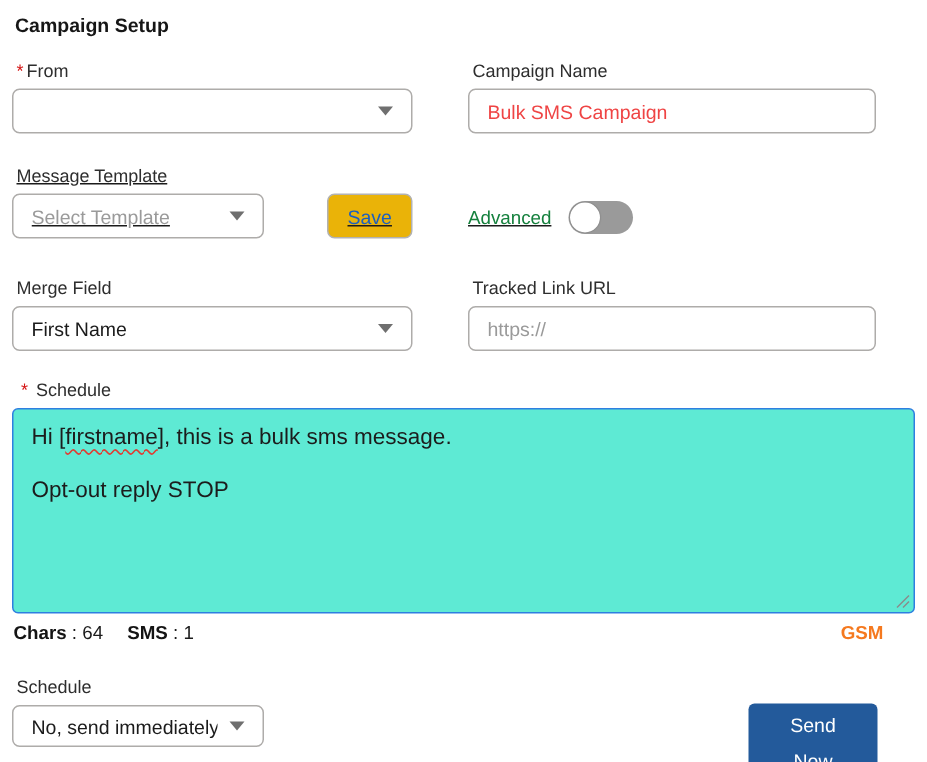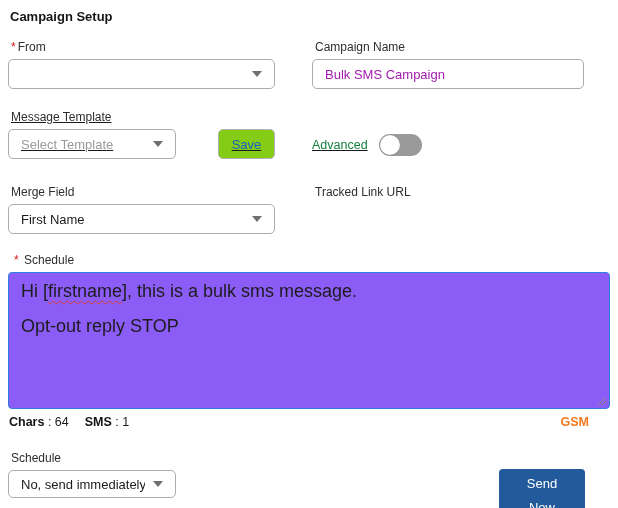--- a/index.html
+++ b/index.html
@@ -32,33 +32,33 @@
   .control .placeholder { color:#9a9a9a; }
   .caret {
     width:0; height:0; flex:0 0 auto; margin-left:8px;
     border-left:5px solid transparent; border-right:5px solid transparent;
     border-top:6px solid #6f6f6f;
   }
 
   input.textbox {
     height:30px; width:100%;
     border:1px solid #aeacaa; border-radius:5px; background:#fff;
-    padding:0 12px; font-size:13px; color:#a21caf;
+    padding:0 12px; font-size:13px; color:#ef4444;
     font-family:"Liberation Sans","DejaVu Sans",sans-serif; outline:none;
   }
   input.textbox::placeholder { color:#9a9a9a; opacity:1; }
 
   .row1 { margin-top:17px; }
   .row2 { margin-top:22px;text-decoration:underline; }
   .row3 { margin-top:27px; }
 
   .template-line { display:flex; justify-content:space-between; align-items:flex-start; }
   .template-select { width:168px; }
   .save-btn {
-    width:57px; height:30px; background:#84cc16;
+    width:57px; height:30px; background:#eab308;
     border:1px solid #b2b2b2; border-radius:5px;
     font-size:13px; color:#1b5fc1; cursor:pointer;
     font-family:"Liberation Sans","DejaVu Sans",sans-serif;
   }
 
   .advanced-row { display:flex; align-items:center; margin-top:23px; }
   .advanced-label { font-size:12.5px; color:#15803d; margin-right:11px; }
   .toggle {
     position:relative; width:43px; height:22px; border-radius:11px;
     background:#9a9a9a; cursor:pointer; flex:0 0 auto;
@@ -68,22 +68,22 @@
     border-radius:50%; background:#fff; box-shadow:0 0 1px rgba(0,0,0,.4);
   }
 
   
   .mosaic { position:relative; width:98px; height:14px; overflow:hidden; }
 
   .message-block { margin-top:20px; }
   .message-label { margin-left:6px; }
   .msg-area {
     position:relative; width:602px; height:137px;
-    border:1.5px solid #2e7fe0; border-radius:4px; background:#8b5cf6;
-    padding:10px 12px; font-size:18px; line-height:17px; color:#1c1c1c;
+    border:1.5px solid #2e7fe0; border-radius:4px; background:#5eead4;
+    padding:10px 12px; font-size:15px; line-height:17px; color:#1c1c1c;
     cursor:text;
   }
   .msg-area p + p { margin-top:18px; }
   .squiggle { text-decoration:underline wavy #e03c31 1px; text-underline-offset:3px; }
   .resize-handle { position:absolute; right:2px; bottom:2px; width:10px; height:10px; cursor:nwse-resize; }
 
   .counter-row {
     display:flex; align-items:baseline; margin-top:6px; margin-left:1px;
     font-size:12.5px; color:#1b1b1b;
   }
@@ -146,20 +146,21 @@
   <div class="row row3">
     <div class="col-l">
       <label class="field-label">Merge Field</label>
       <div class="control">
         <span class="val">First Name</span>
         <span class="caret"></span>
       </div>
     </div>
     <div class="col-r">
       <label class="field-label">Tracked Link URL</label>
+      <input class="textbox" type="text" placeholder="https://" style="">
     </div>
   </div>
 
   <div class="message-block">
     <label class="field-label message-label"><span class="req">*</span> <span>Schedule</span></label>
     <div class="msg-area">
       <p><span>Hi [</span><span class="squiggle">firstname</span><span>], this is a bulk sms message.</span></p>
       <p>Opt-out reply STOP</p>
       <svg class="resize-handle" viewBox="0 0 10 10">
         <line x1="1" y1="9" x2="9" y2="1" stroke="#8a8a8a" stroke-width="1"></line>

